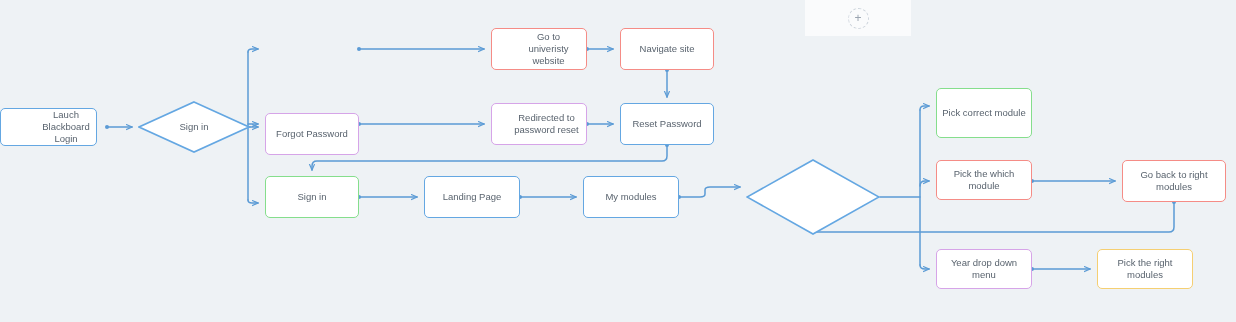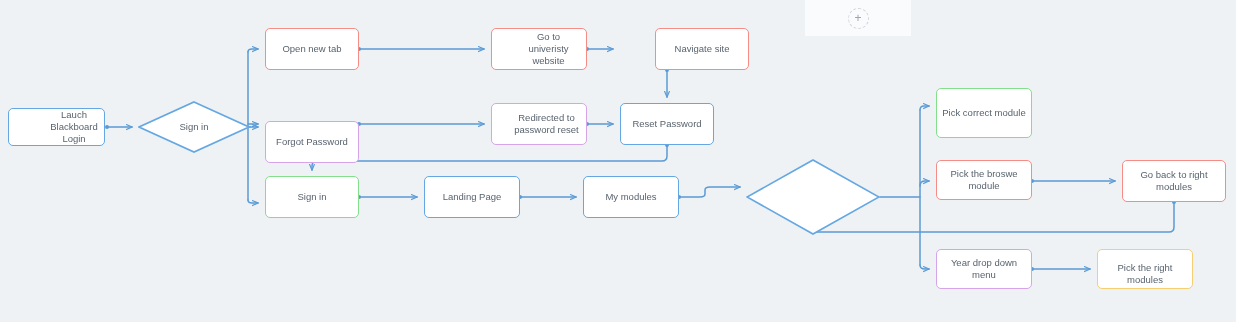--- a/index.html
+++ b/index.html
@@ -24,21 +24,21 @@
     color:#59636e;
     font-size:9.5px;
     line-height:12px;
     padding:2px 5px;
     z-index:3;
   }
   .node.red{border-color:#f58c86;}
   .node.green{border-color:#85de8c;}
   .node.purple{border-color:#d6a4e8;}
   .node.blue{border-color:#64a7e2;}
-  .node.yellow{border-color:#f5cf72;align-items:flex-end;}
+  .node.yellow{border-color:#f5cf72;}
 
   .diamond{
     position:absolute;
     z-index:3;
     display:flex;align-items:center;justify-content:center;
   }
   .diamond svg{position:absolute;left:0;top:0;}
   .diamond span{
     position:relative;
     color:#59636e;
@@ -132,44 +132,41 @@
       <circle cx="1032" cy="181" r="2" fill="#5b9bd5" stroke="none"></circle>
 
       <path d="M1174,202 L1174,227 Q1174,232 1169,232 L812,232 Q807,232 807,227 L807,212" marker-end="url(#ah)"></path>
       <circle cx="1174" cy="202" r="2" fill="#5b9bd5" stroke="none"></circle>
 
       <path d="M1032,269 L1090,269" marker-end="url(#ah)"></path>
       <circle cx="1032" cy="269" r="2" fill="#5b9bd5" stroke="none"></circle>
     </g>
   </svg>
 
-  <div class="node blue" style="left:8px;top:108px;width:97px;height:38px;padding-left:40px;">
+  <div class="node blue" style="left:0;top:108px;width:97px;height:38px;padding-left:40px;">
     <span>Lauch Blackboard Login</span>
   </div>
 
   <div class="diamond" style="left:138px;top:101px;width:112px;height:52px;">
     <svg width="112" height="52" viewBox="0 0 112 52">
       <polygon points="56,1 111,26 56,51 1,26" fill="#ffffff" stroke="#64a7e2" stroke-width="1.6"></polygon>
     </svg>
     <span>Sign in</span>
   </div>
 
-  <div class="node red" style="left:265px;top:28px;width:94px;height:42px;">
-    <span>Open new tab</span>
-  </div>
 
   <div class="node red" style="left:491px;top:28px;width:96px;height:42px;padding-left:24px;">
     <span>Go to univeristy website</span>
   </div>
 
-  <div class="node red" style="left:620px;top:28px;width:94px;height:42px;margin-left:35px;">
+  <div class="node red" style="left:620px;top:28px;width:94px;height:42px;">
     <span>Navigate site</span>
   </div>
 
-  <div class="node purple" style="left:265px;top:121px;width:94px;height:42px;">
+  <div class="node purple" style="left:265px;top:113px;width:94px;height:42px;">
     <span>Forgot Password</span>
   </div>
 
   <div class="node purple" style="left:491px;top:103px;width:96px;height:42px;padding-left:20px;">
     <span>Redirected to password reset</span>
   </div>
 
   <div class="node blue" style="left:620px;top:103px;width:94px;height:42px;text-align:right;">
     <span>Reset Password</span>
   </div>
@@ -190,21 +187,21 @@
     <svg width="134" height="76" viewBox="0 0 134 76">
       <polygon points="67,1 133,38 67,75 1,38" fill="#ffffff" stroke="#64a7e2" stroke-width="1.6"></polygon>
     </svg>
   </div>
 
   <div class="node green" style="left:936px;top:88px;width:96px;height:50px;">
     <span>Pick correct module</span>
   </div>
 
   <div class="node red" style="left:936px;top:160px;width:96px;height:40px;">
-    <span>Pick the broswe module</span>
+    <span>Pick the which module</span>
   </div>
 
   <div class="node red" style="left:1122px;top:160px;width:104px;height:42px;">
     <span>Go back to right modules</span>
   </div>
 
   <div class="node purple" style="left:936px;top:249px;width:96px;height:40px;">
     <span>Year drop down menu</span>
   </div>
 

